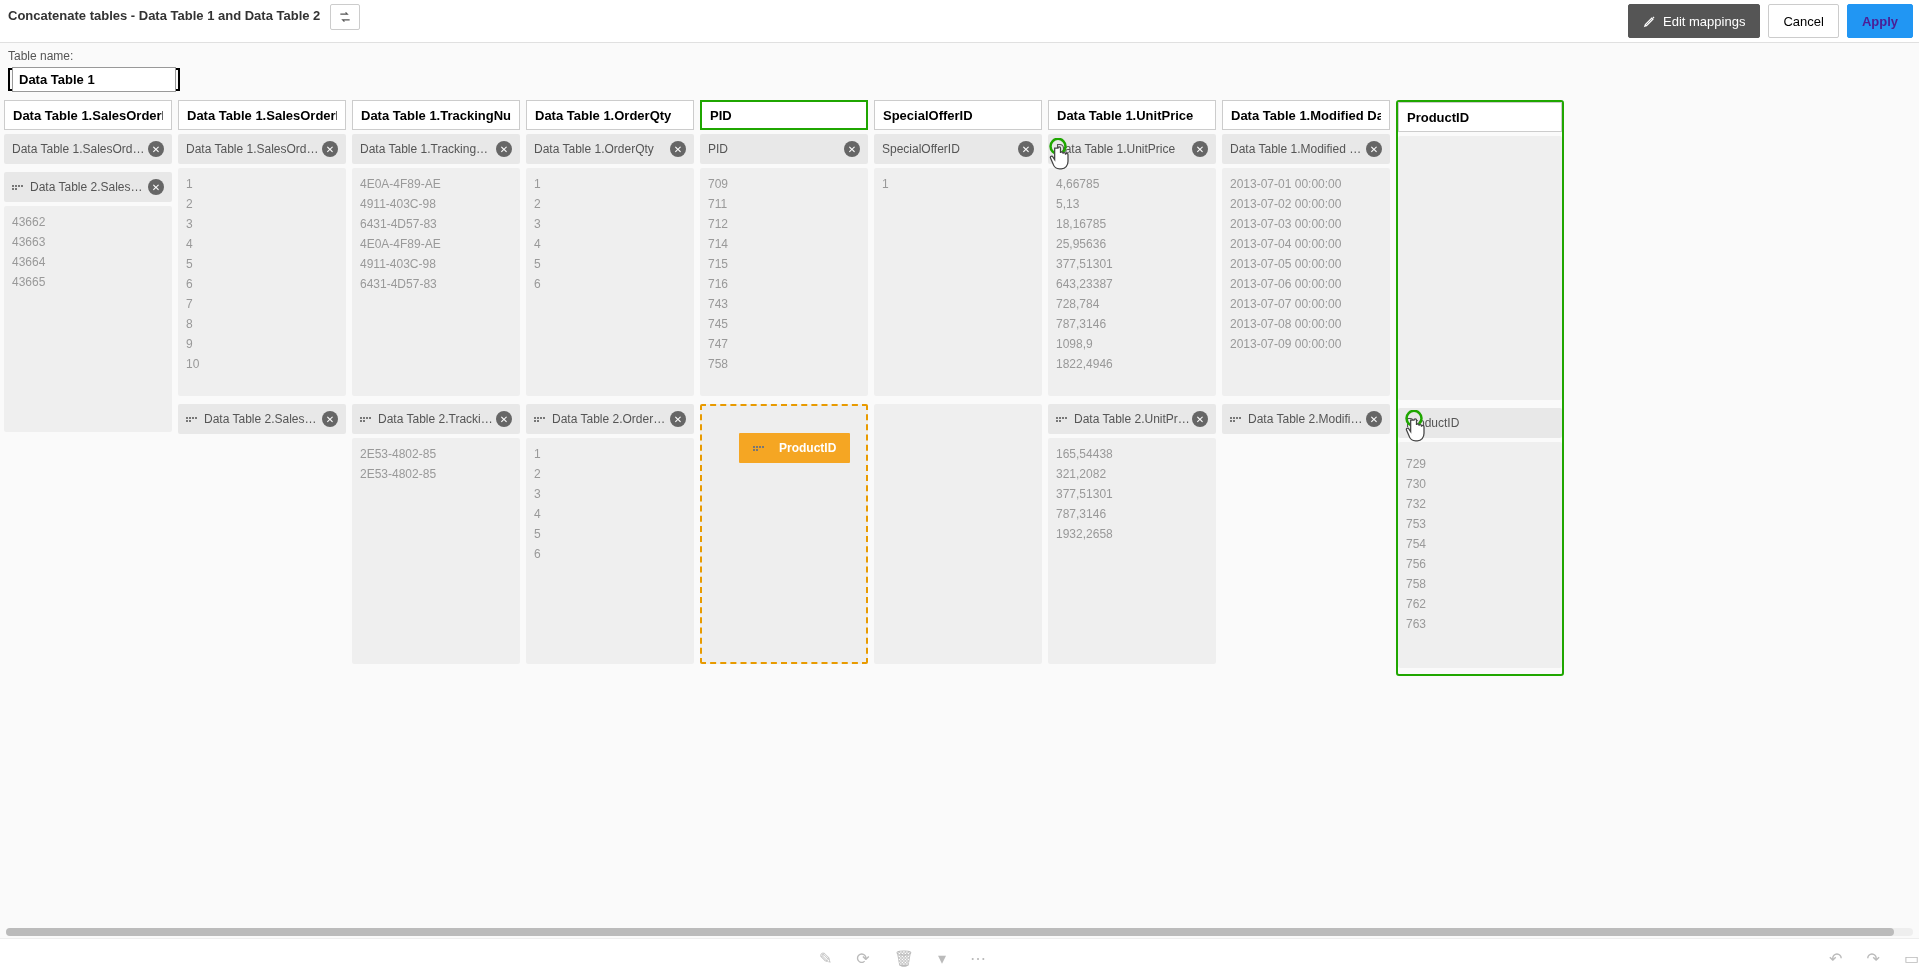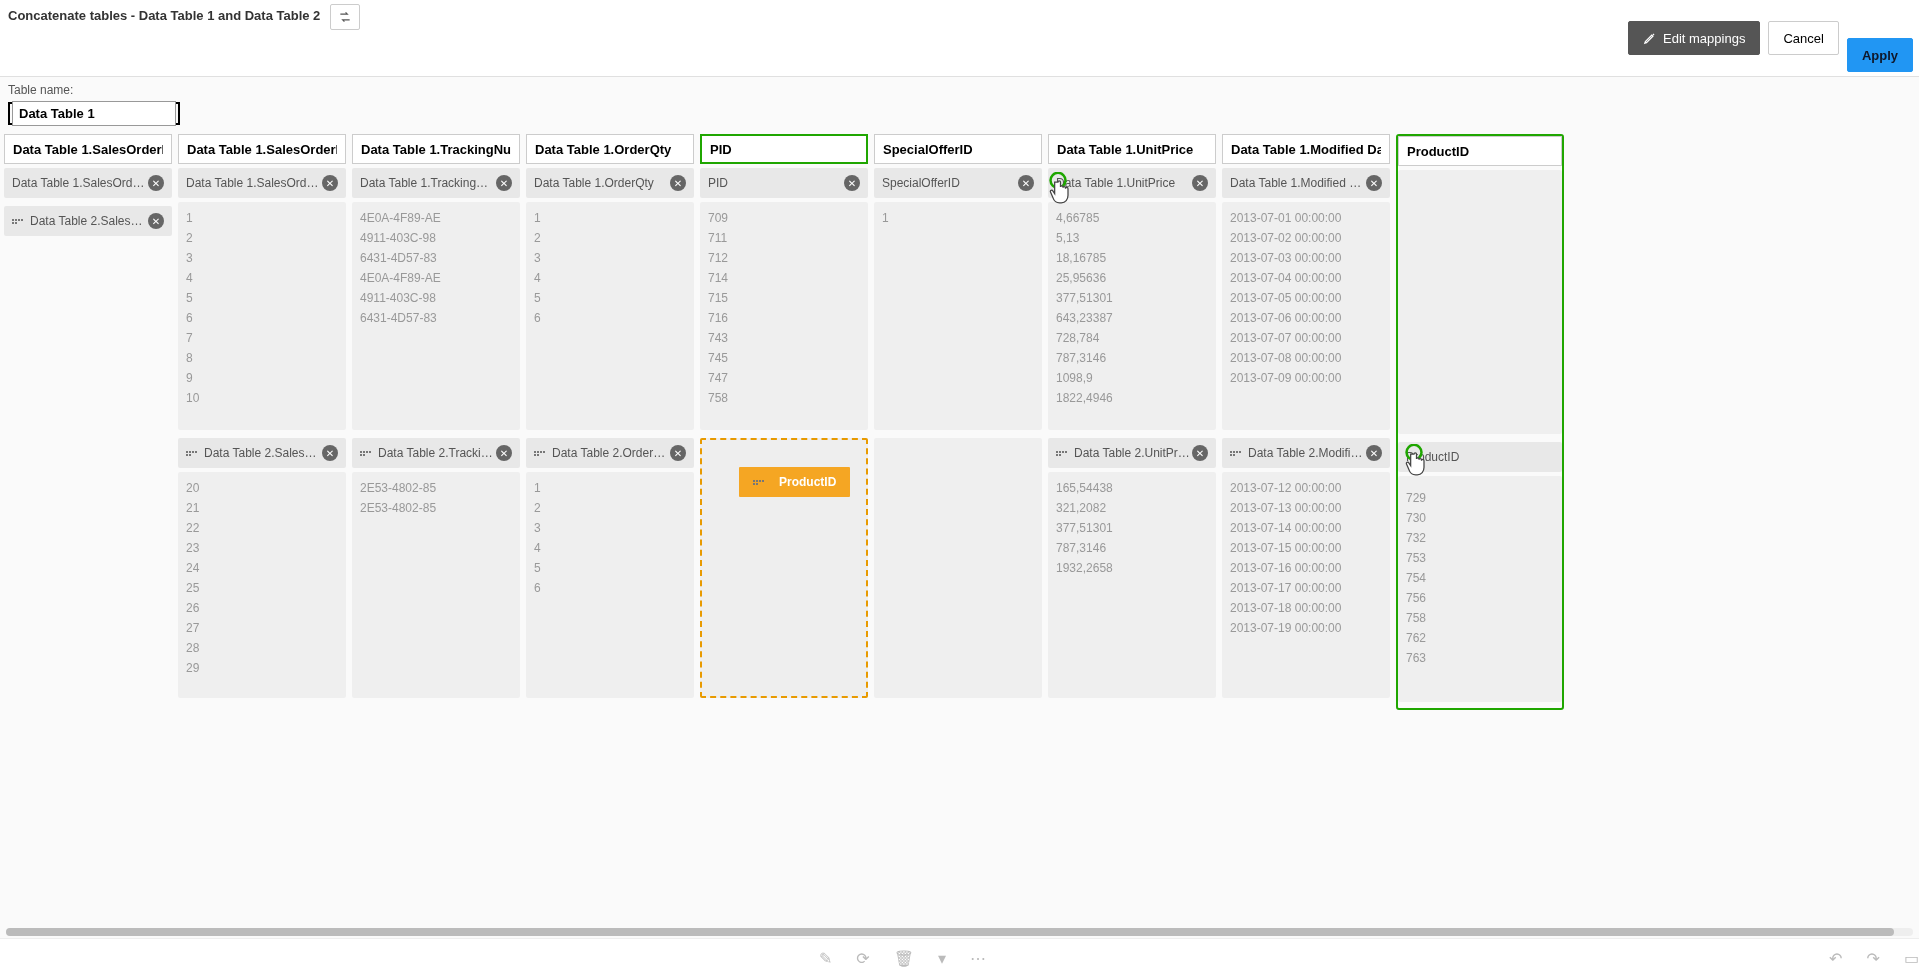--- a/index.html
+++ b/index.html
@@ -3,21 +3,21 @@
 <meta charset="utf-8">
 <style>
 html,body{margin:0;padding:0;font-family:Arial,Helvetica,sans-serif;font-size:13px;color:#333;background:#fff;height:100%;}
 *{box-sizing:border-box;}
 .page{width:1919px;height:978px;position:relative;background:#fafafa;}
 .topbar{display:flex;padding:4px 6px;background:#fff;border-bottom:1px solid #e0e0e0;}
 .title{font-weight:bold;font-size:13px;color:#333;padding:4px 2px;}
 .icon-btn{border:1px solid #ccc;background:#fff;width:30px;height:26px;display:flex;align-items:center;justify-content:center;margin-left:8px;cursor:pointer;border-radius:2px;}
 .btn{height:34px;padding:0 14px;border:1px solid #ccc;background:#fff;cursor:pointer;font-size:13px;border-radius:2px;display:flex;align-items:center;gap:6px;}
 .btn.dark{background:#555;border-color:#555;color:#fff;}
-.btn.primary{background:#2196F3;border-color:#2196F3;color:#0f172a;font-weight:bold;margin-top:34px;}
+.btn.primary{background:#2196F3;border-color:#2196F3;color:#4c1d95;font-weight:bold;}
 .right-group{margin-left:auto;display:flex;gap:8px;align-items:center;}
 .subrow{display:flex;align-items:flex-end;padding:6px 8px 8px 8px;gap:16px;}
 .field-label{font-size:12px;color:#555;margin-bottom:4px;display:block;}
 .text-input{border:1px solid #999;padding:4px 6px;width:164px;font-weight:bold;font-size:13px;}
 .highlight-wrap{border:2px solid #000000;padding:2px;}
 .sub-right{margin-left:auto;display:flex;align-items:center;gap:12px;font-size:12px;color:#555;}
 .eye-btn{background:#555;color:#fff;border:none;width:32px;height:26px;display:flex;align-items:center;justify-content:center;border-radius:2px;cursor:pointer;}
 .workspace{padding:0 4px;display:flex;gap:6px;overflow-x:auto;}
 .col{width:168px;flex-shrink:0;display:flex;flex-direction:column;gap:4px;position:relative;}
 .hdr-input{border:1px solid #ccc;height:30px;padding:0 8px;width:100%;font-weight:bold;font-size:13px;}
@@ -91,20 +91,26 @@
               <i></i>
               <i></i>
               <i></i>
               <i></i>
               <i></i>
             </span>
             <span class="txt">Data Table 2.SalesOrd...</span>
             <span class="close-x">✕</span>
           </div>
         </div>
+        <div class="data-block" style="min-height:226px">
+          <div class="row">43662</div>
+          <div class="row">43663</div>
+          <div class="row">43664</div>
+          <div class="row">43665</div>
+        </div>
       </div>
       <div class="col">
         <input class="hdr-input" value="Data Table 1.SalesOrderDeta..." style="">
         <div style="position:relative">
           <div class="map-bar">
             <span class="txt">Data Table 1.SalesOrderD...</span>
             <span class="close-x">✕</span>
           </div>
         </div>
         <div class="data-block" style="min-height:228px">
@@ -126,32 +132,20 @@
               <i></i>
               <i></i>
               <i></i>
               <i></i>
               <i></i>
             </span>
             <span class="txt">Data Table 2.SalesOrd...</span>
             <span class="close-x">✕</span>
           </div>
         </div>
-        <div class="data-block" style="min-height:226px">
-          <div class="row">20</div>
-          <div class="row">21</div>
-          <div class="row">22</div>
-          <div class="row">23</div>
-          <div class="row">24</div>
-          <div class="row">25</div>
-          <div class="row">26</div>
-          <div class="row">27</div>
-          <div class="row">28</div>
-          <div class="row">29</div>
-        </div>
       </div>
       <div class="col">
         <input class="hdr-input" value="Data Table 1.TrackingNumber" style="">
         <div style="position:relative">
           <div class="map-bar">
             <span class="txt">Data Table 1.TrackingNum...</span>
             <span class="close-x">✕</span>
           </div>
         </div>
         <div class="data-block" style="min-height:228px">
@@ -340,30 +334,20 @@
               <i></i>
               <i></i>
               <i></i>
               <i></i>
               <i></i>
               <i></i>
             </span>
             <span class="txt">Data Table 2.Modified ...</span>
             <span class="close-x">✕</span>
           </div>
-        </div>
-        <div class="data-block" style="min-height:226px">
-          <div class="row">2013-07-12 00:00:00</div>
-          <div class="row">2013-07-13 00:00:00</div>
-          <div class="row">2013-07-14 00:00:00</div>
-          <div class="row">2013-07-15 00:00:00</div>
-          <div class="row">2013-07-16 00:00:00</div>
-          <div class="row">2013-07-17 00:00:00</div>
-          <div class="row">2013-07-18 00:00:00</div>
-          <div class="row">2013-07-19 00:00:00</div>
         </div>
       </div>
       <div class="col green-sel">
         <input class="hdr-input" value="ProductID" style="">
         <div class="data-block" style="min-height:264px"></div>
         <div style="position:relative;margin-top:4px">
           <div class="map-bar">
             <span class="txt">ProductID</span>
           </div>
           <div style="position:absolute;left:4px;top:2px">

